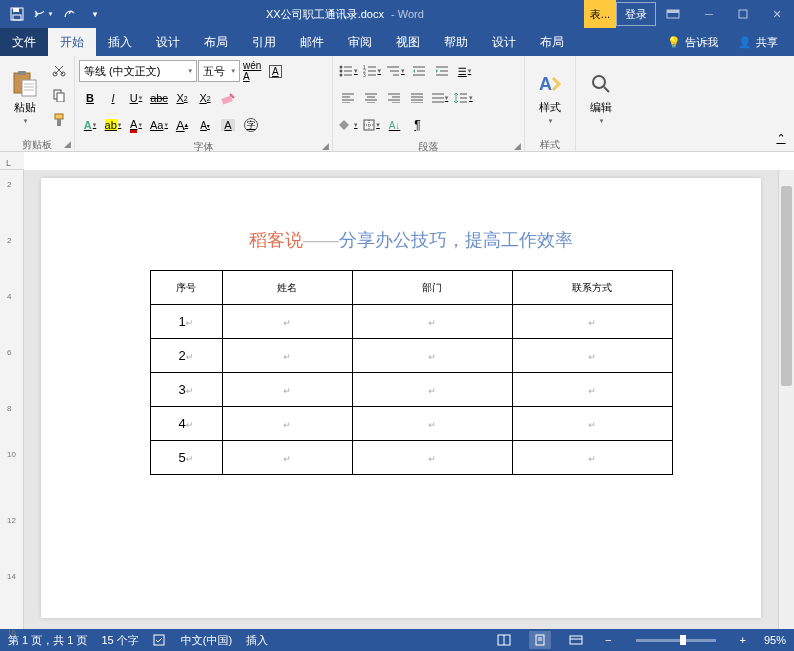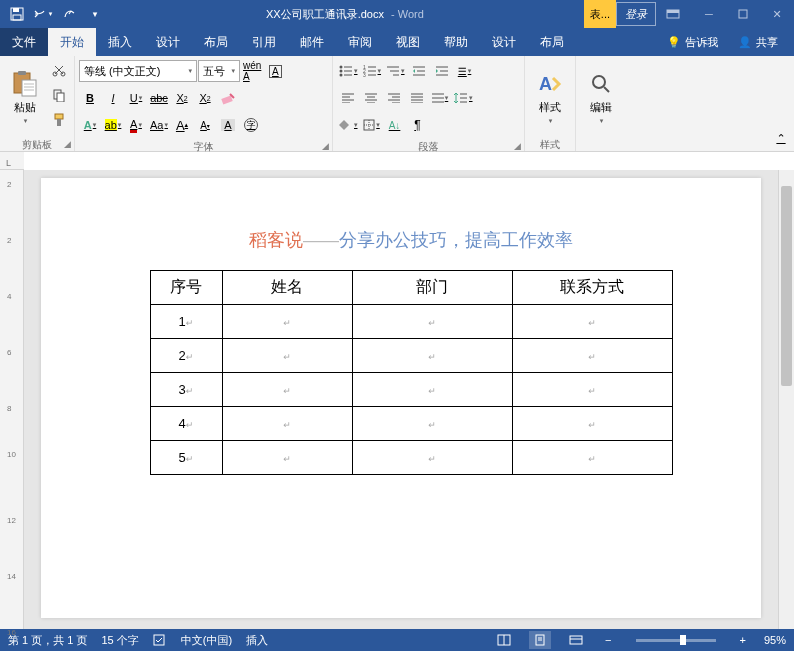--- a/index.html
+++ b/index.html
@@ -3,21 +3,21 @@
 <meta charset="utf-8">
 <style>
 * { margin: 0; padding: 0; box-sizing: border-box; font-family: "Microsoft YaHei", sans-serif; }
 body { width: 794px; height: 651px; background: #fff; overflow: hidden; }
 
 
 .titlebar { height: 28px; background: #2b579a; display: flex; align-items: center; color: #fff; font-size: 11px; }
 .titlebar .qat { display: flex; align-items: center; padding-left: 6px; gap: 4px; }
 .titlebar .qbtn { width: 22px; height: 22px; display: flex; align-items: center; justify-content: center; cursor: pointer; }
 .titlebar .title { flex: 1; text-align: center; }
-.titlebar .right { display: flex; align-items: center; gap: 2px; padding-right: 4px; font-style: italic; }
+.titlebar .right { display: flex; align-items: center; gap: 2px; padding-right: 4px; }
 .titlebar .rbtn { height: 24px; padding: 0 8px; display: flex; align-items: center; justify-content: center; cursor: pointer; font-size: 11px; }
 .titlebar .rbtn.signin { border: 1px solid rgba(255,255,255,0.5); }
 .titlebar .tabletools { background: #ffc83d; color: #000; padding: 0 6px; height: 28px; display: flex; align-items: center; font-size: 11px; }
 .titlebar .doctitle { color: #fff; text-align: center; }
 .titlebar .word { color: #b8c7e0; margin-left: 4px; }
 .titlebar .wincontrols { display: flex; }
 .titlebar .wbtn { width: 34px; height: 28px; display: flex; align-items: center; justify-content: center; cursor: pointer; color: #b8c7e0; }
 
 
 .tabs { height: 28px; background: #2b579a; display: flex; align-items: flex-end; color: #fff; font-size: 12px; padding-right: 6px; }
@@ -52,21 +52,21 @@
 
 .docwrap { display: flex; height: calc(651px - 28px - 28px - 96px - 18px - 22px); }
 .docarea { flex: 1; background: #e6e6e6; overflow: hidden; position: relative; }
 .page { background: #fff; width: 720px; margin: 8px auto 0; height: 440px; box-shadow: 0 0 4px rgba(0,0,0,0.15); padding: 50px 60px 20px 80px; position: relative; }
 .page-title { text-align: center; font-size: 18px; margin-bottom: 18px; }
 .t1 { color: #e07050; }
 .t2 { color: #bbb; }
 .t3 { color: #6a8fc7; }
 .wtable { border-collapse: collapse; margin: 0 auto; }
 .wtable td { border: 1px solid #000; text-align: center; font-size: 13px; height: 34px; vertical-align: middle; }
-.wtable .th { font-size: 16px; }
+.wtable .th { font-size: 10px; }
 .wtable .c1 { width: 72px; }
 .wtable .c2 { width: 130px; }
 .wtable .c3 { width: 160px; }
 .wtable .c4 { width: 160px; }
 .pmark { color: #aaa; font-size: 9px; }
 .scrollbar { width: 16px; background: #f0f0f0; border-left: 1px solid #d4d4d4; position: relative; }
 .scrollthumb { position: absolute; left: 2px; right: 2px; top: 16px; height: 200px; background: #c2c2c2; border-radius: 2px; }
 
 
 .statusbar { height: 22px; background: #2b579a; color: #fff; display: flex; align-items: center; font-size: 11px; padding: 0 8px; gap: 14px; }

